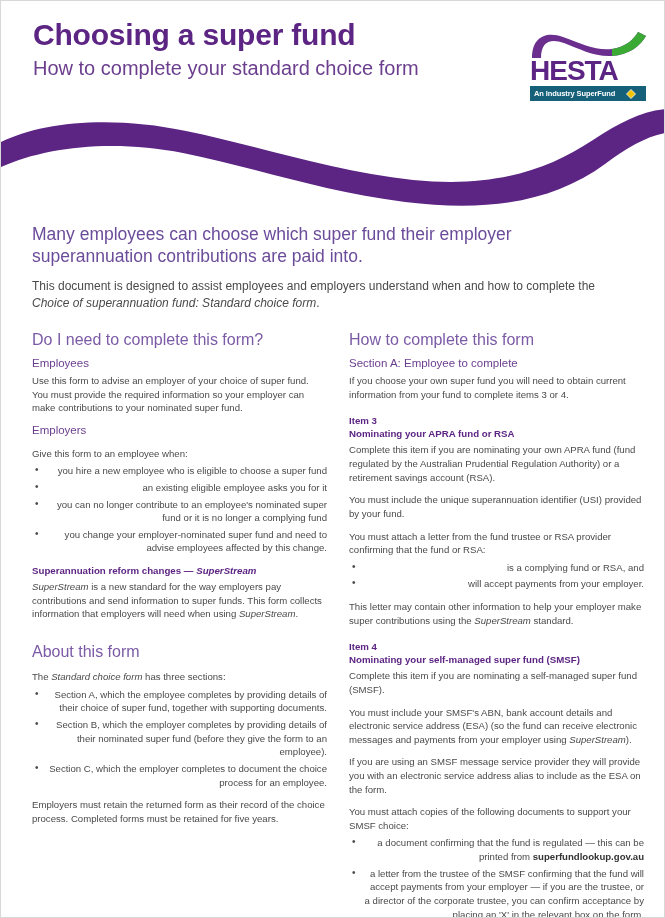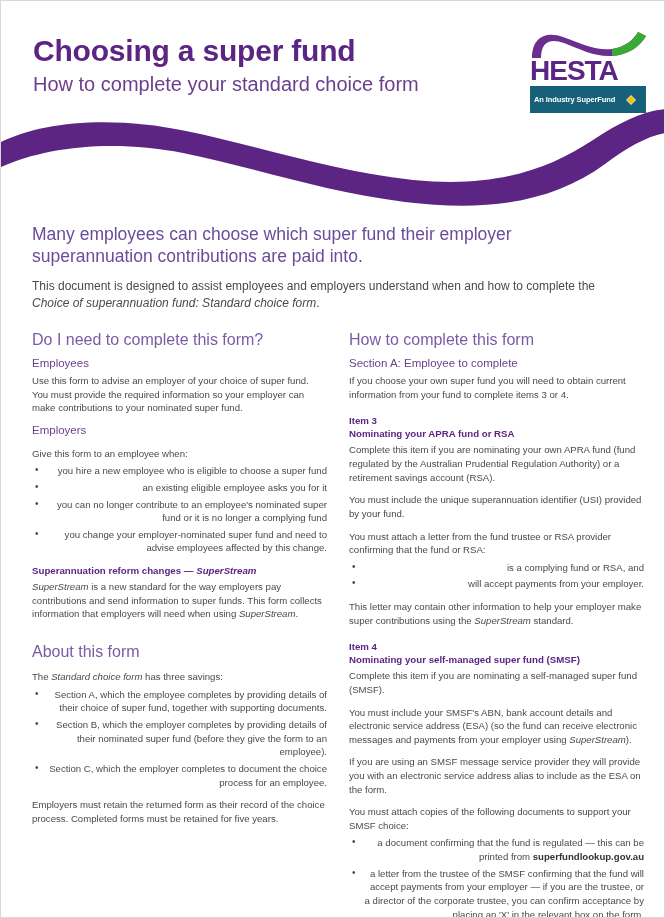--- a/index.html
+++ b/index.html
@@ -21,21 +21,21 @@
   }
 
   
   .header {
     position: relative;
     height: 215px;
   }
   .title-block {
     position: absolute;
     left: 32px;
-    top: 34px;
+    top: 18px;
   }
   .doc-title {
     font-size: 30px;
     font-weight: bold;
     color: #5C2483;
     letter-spacing: -0.2px;
     line-height: 1.08;
     margin: 0;
   }
   .doc-subtitle {
@@ -59,21 +59,21 @@
     height: 30px;
   }
   .logo-word {
     display: block;
     width: 116px;
     height: 30px;
     margin-top: -4px;
   }
   .logo-badge {
     background: #16607A;
-    height: 27px;
+    height: 15px;
     display: flex;
     align-items: center;
     justify-content: space-between;
     padding: 0 10px 0 4px;
     box-sizing: border-box;
     margin-top: 1px;
   }
   .logo-badge-text {
     color: #ffffff;
     font-size: 7.5px;
@@ -247,21 +247,21 @@
           <li>you hire a new employee who is eligible to choose a super fund</li>
           <li>an existing eligible employee asks you for it</li>
           <li>you can no longer contribute to an employee's nominated super fund or it is no longer a complying fund</li>
           <li>you change your employer-nominated super fund and need to advise employees affected by this change.</li>
         </ul>
 
         <h3 class="subbold"><span>Superannuation reform changes — </span><em>SuperStream</em></h3>
         <p class="body pre"><em>SuperStream</em><span> is a new standard for the way employers pay contributions and send information to super funds. This form collects information that employers will need when using </span><em>SuperStream</em><span>.</span></p>
 
         <h2 class="sec spaced">About this form</h2>
-        <p class="body tight"><span>The </span><em>Standard choice form</em><span> has three savings:</span></p>
+        <p class="body tight"><span>The </span><em>Standard choice form</em><span> has three sections:</span></p>
         <ul class="bullets">
           <li>Section A, which the employee completes by providing details of their choice of super fund, together with supporting documents.</li>
           <li>Section B, which the employer completes by providing details of their nominated super fund (before they give the form to an employee).</li>
           <li>Section C, which the employer completes to document the choice process for an employee.</li>
         </ul>
         <p class="body">Employers must retain the returned form as their record of the choice process. Completed forms must be retained for five years.</p>
       </div>
 
       <div class="col">
 

